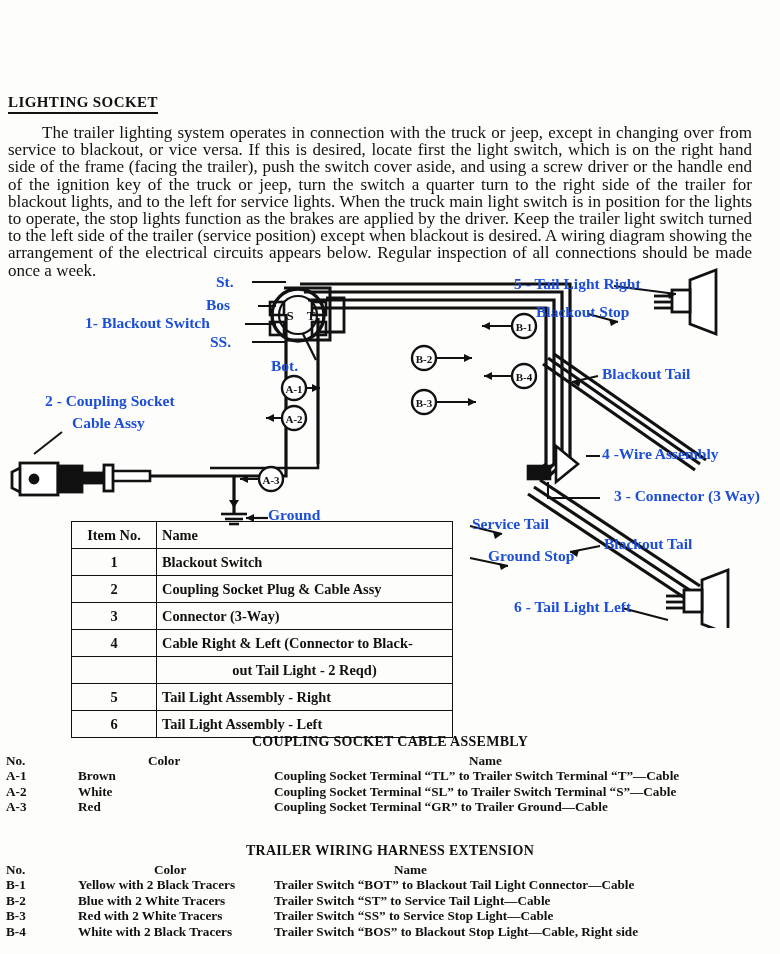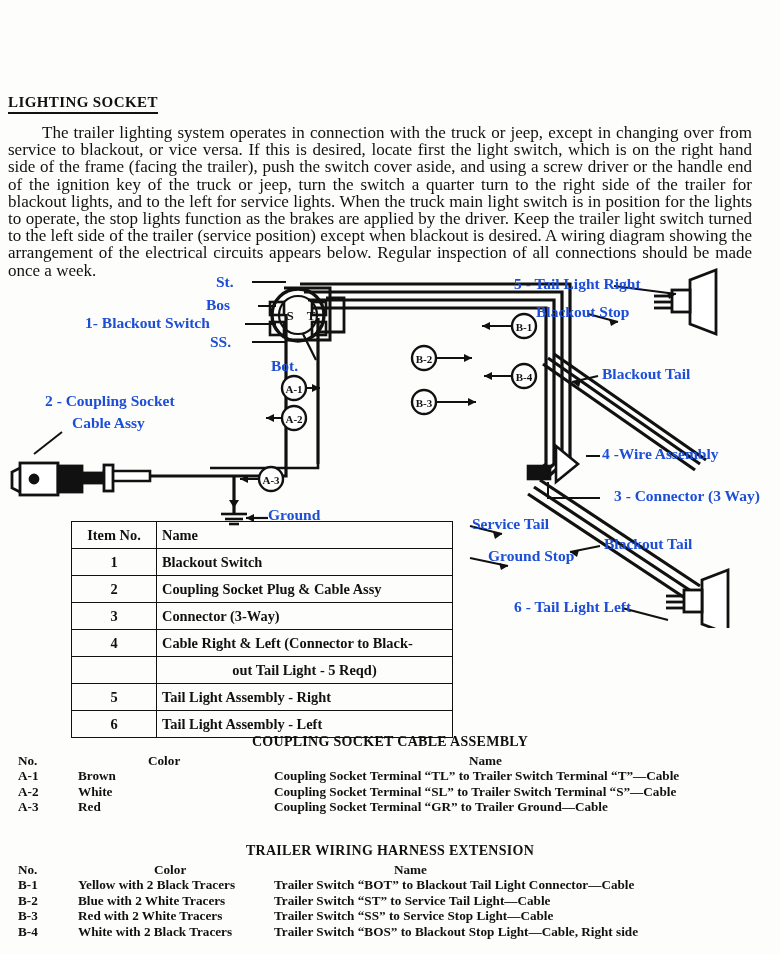--- a/index.html
+++ b/index.html
@@ -59,21 +59,21 @@
   .parts td.cont{text-align:center;}
 
   
   .legend{position:absolute;left:0;width:780px;font-family:"Liberation Serif", serif;}
   .legend .ltitle{
     text-align:center;font-weight:bold;font-size:14px;letter-spacing:.3px;
     margin-bottom:3px;
   }
   .lrow{display:flex;font-size:13.2px;line-height:15.4px;font-weight:bold;}
   .lrow.head{font-weight:bold;}
-  .c-no{width:78px;padding-left:18px;box-sizing:border-box;}
+  .c-no{width:78px;padding-left:6px;box-sizing:border-box;}
   .c-color{width:196px;box-sizing:border-box;}
   .c-desc{flex:1;box-sizing:border-box;}
   .lrow.head .c-color{padding-left:70px;}
   .lrow.head .c-desc{padding-left:195px;}
   .lrow.head2 .c-color{padding-left:76px;}
   .lrow.head2 .c-desc{padding-left:120px;}
 
   #legend-a{top:734px;}
   #legend-b{top:843px;}
 </style>
@@ -280,21 +280,21 @@
       <tr>
         <td class="c-num">3</td>
         <td class="c-name">Connector (3-Way)</td>
       </tr>
       <tr>
         <td class="c-num">4</td>
         <td class="c-name">Cable Right &amp; Left (Connector to Black-</td>
       </tr>
       <tr>
         <td class="c-num"></td>
-        <td class="c-name cont">out Tail Light - 5 Reqd)</td>
+        <td class="c-name cont">out Tail Light - 2 Reqd)</td>
       </tr>
       <tr>
         <td class="c-num">5</td>
         <td class="c-name">Tail Light Assembly - Right</td>
       </tr>
       <tr>
         <td class="c-num">6</td>
         <td class="c-name">Tail Light Assembly - Left</td>
       </tr>
     </tbody>

